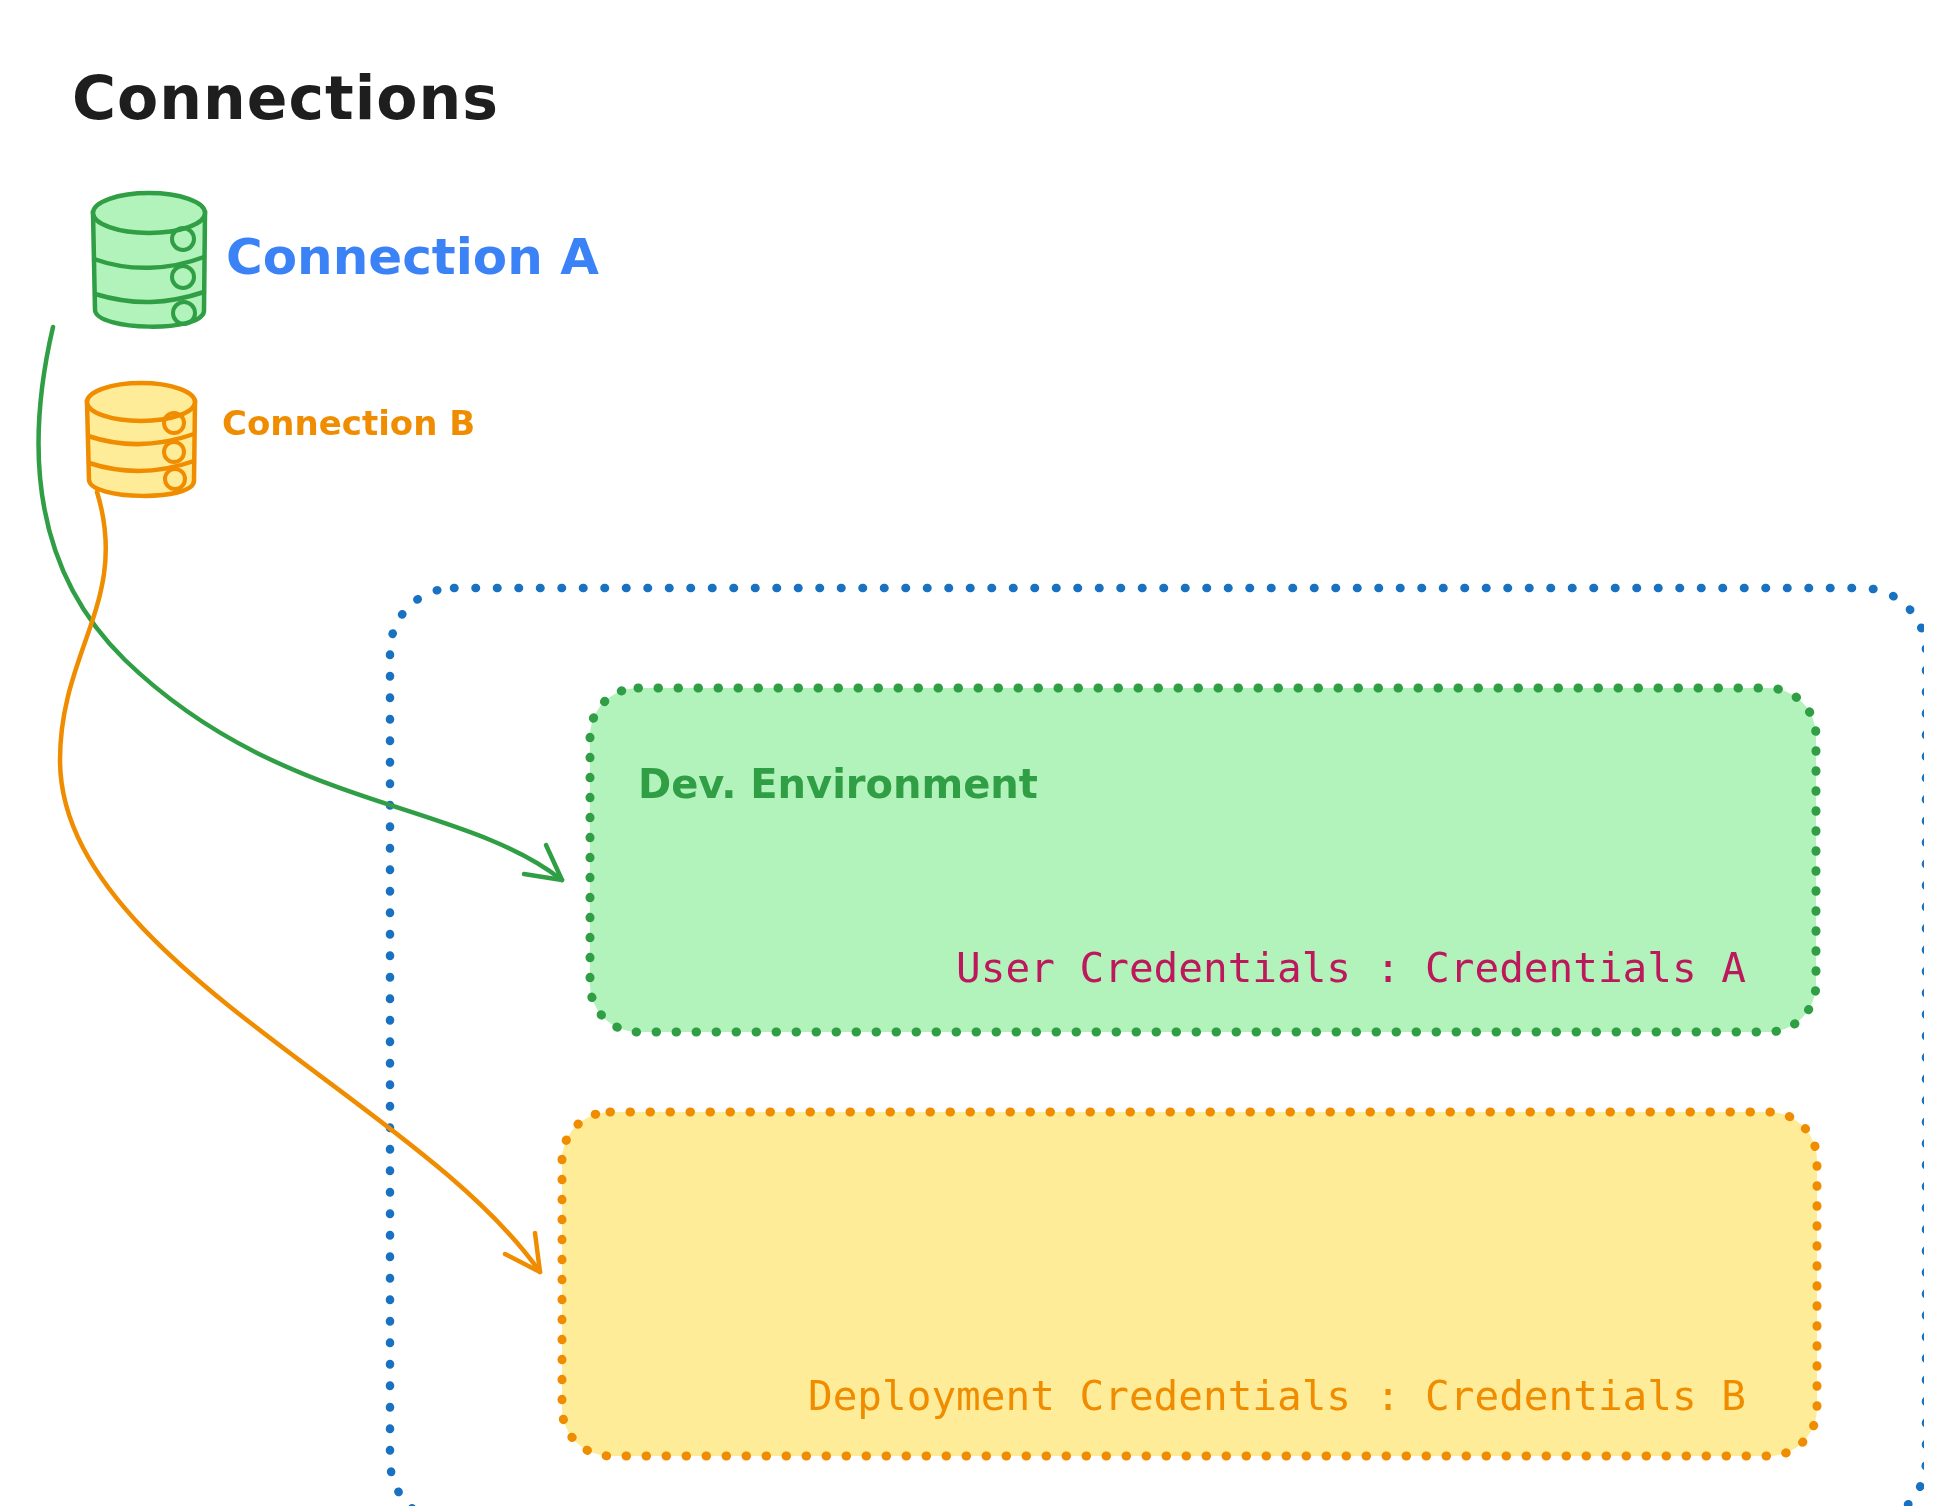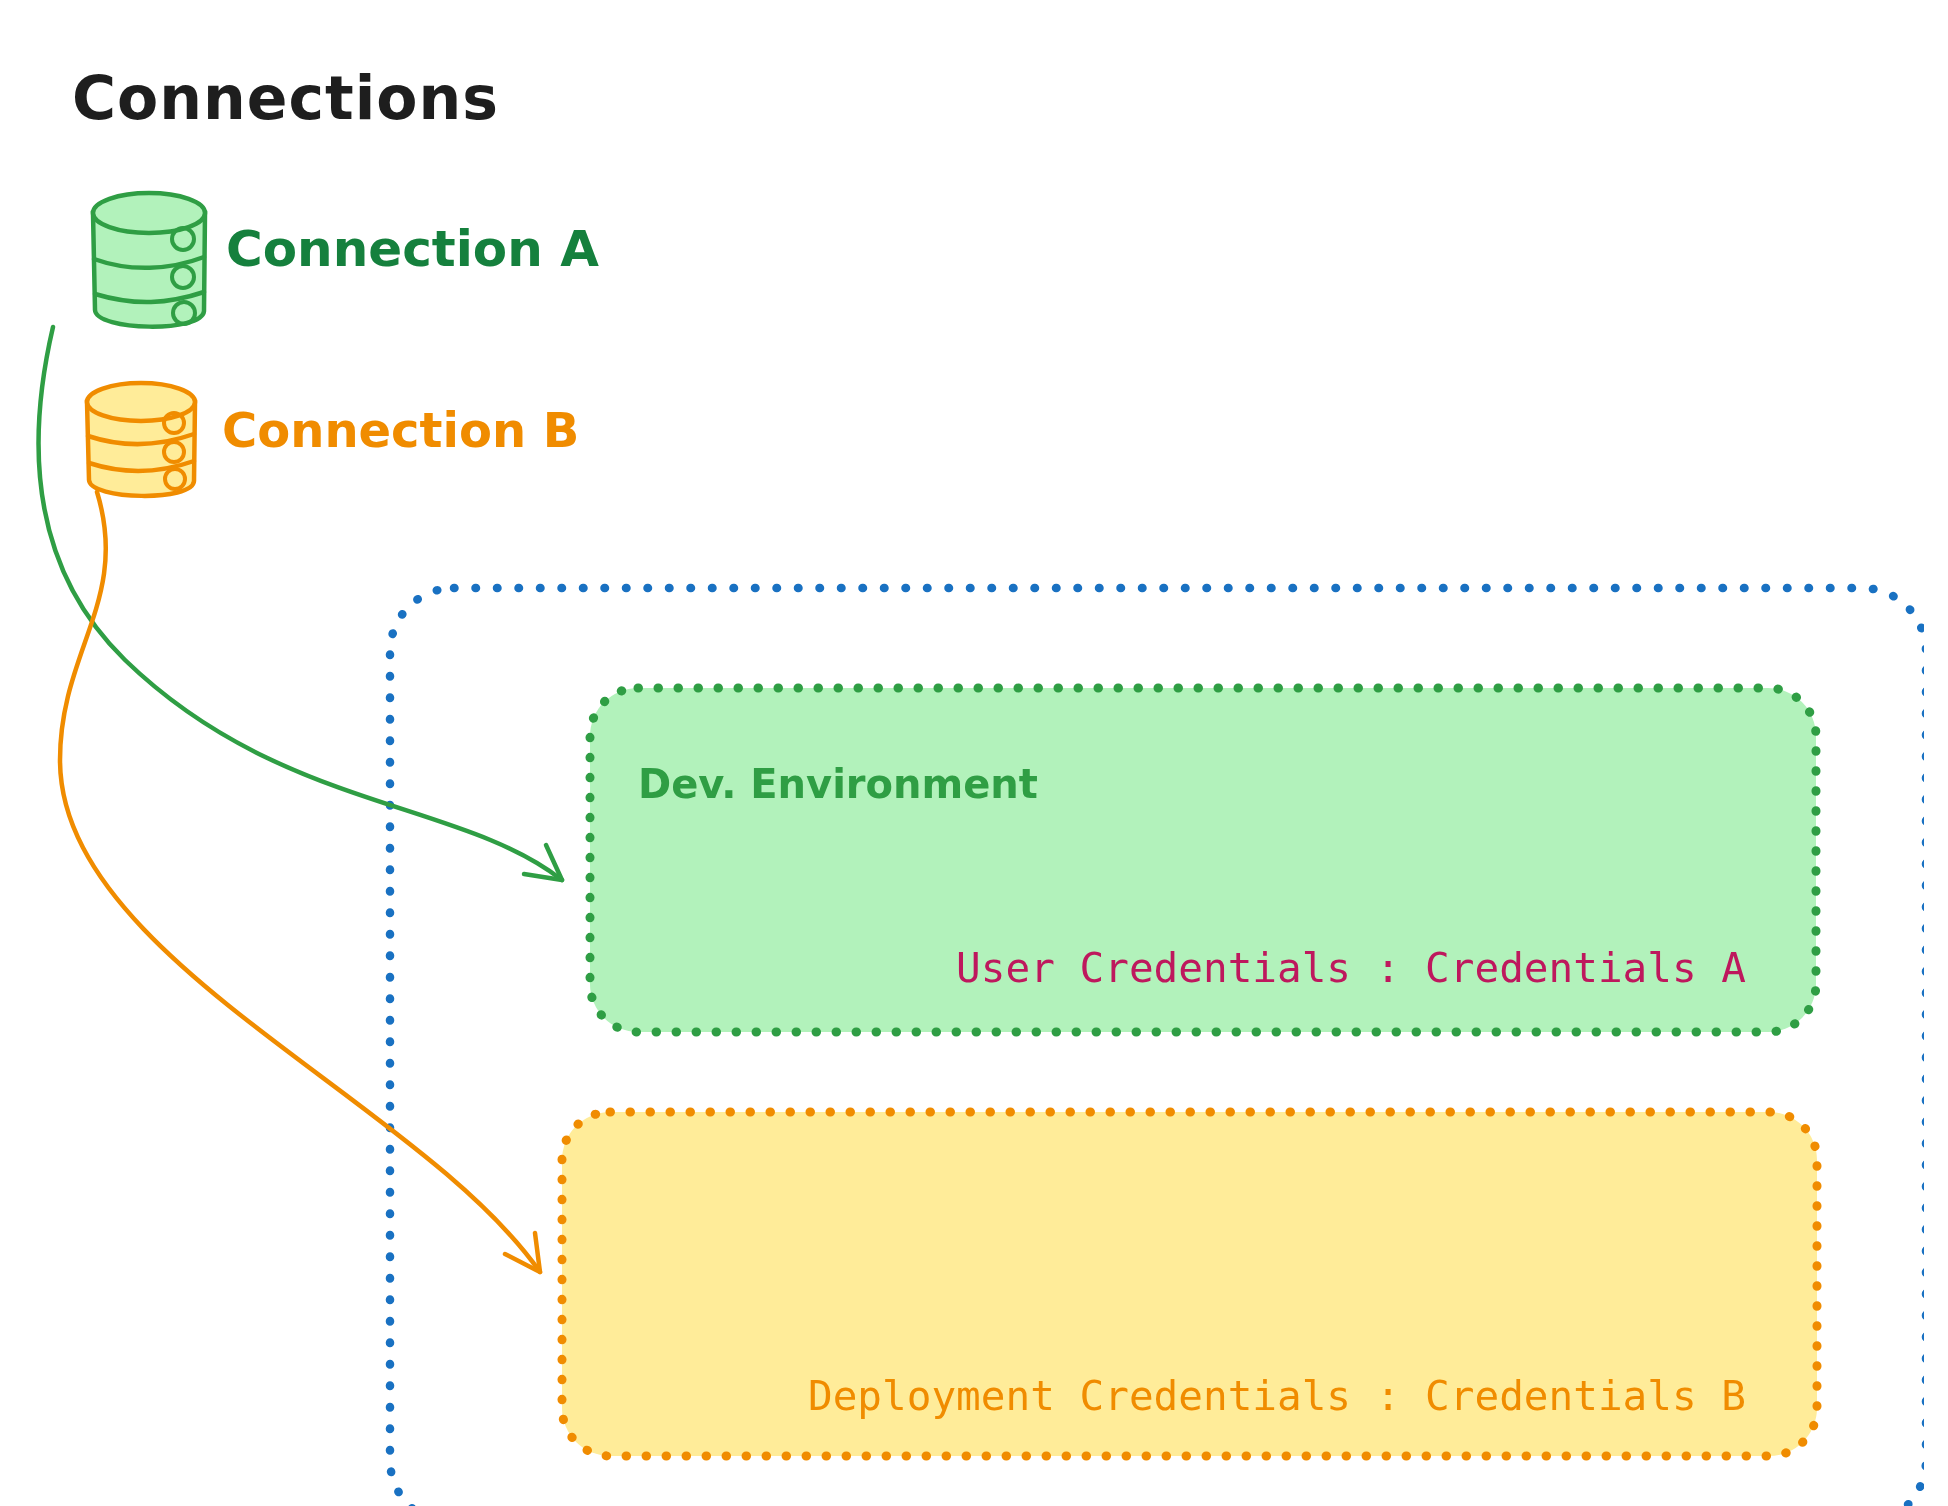--- a/index.html
+++ b/index.html
@@ -7,22 +7,22 @@
     position:relative;
     width:1924px;height:1506px;
     background:#ffffff;
     overflow:hidden;
     font-family:"DejaVu Sans", sans-serif;
     margin-top:40px;
   }
   .diagram-svg{position:absolute;left:0;top:0;z-index:0;}
   .label{position:absolute;z-index:2;white-space:nowrap;line-height:1;}
   .t-title{left:72px;top:28px;font-size:60px;font-weight:700;color:#1e1e1e;letter-spacing:1px;}
-  .t-conn-a{left:226px;top:184px;font-size:50px;font-weight:700;color:#15803d;}
-  .t-conn-b{left:222px;top:366px;font-size:48px;font-weight:700;color:#f08c00;}
+  .t-conn-a{left:226px;top:192px;font-size:50px;font-weight:700;color:#3b82f6;}
+  .t-conn-b{left:222px;top:366px;font-size:34px;font-weight:700;color:#f08c00;}
   .t-project{left:1538px;top:418px;font-size:64px;font-weight:700;color:#1971c2;}
   .t-dev-name{left:638px;top:724px;font-size:40px;font-weight:700;color:#2f9e44;}
   .t-prod-name{left:634px;top:1116px;font-size:48px;font-weight:700;color:#f08c00;}
   .t-dev-cred{right:178px;top:908px;font-size:41px;font-weight:500;color:#be185d;
               font-family:"DejaVu Sans Mono", monospace;}
   .t-prod-cred{right:178px;top:1336px;font-size:41px;font-weight:500;color:#f08c00;
                font-family:"DejaVu Sans Mono", monospace;}
 </style>
 </head>
 <body>

